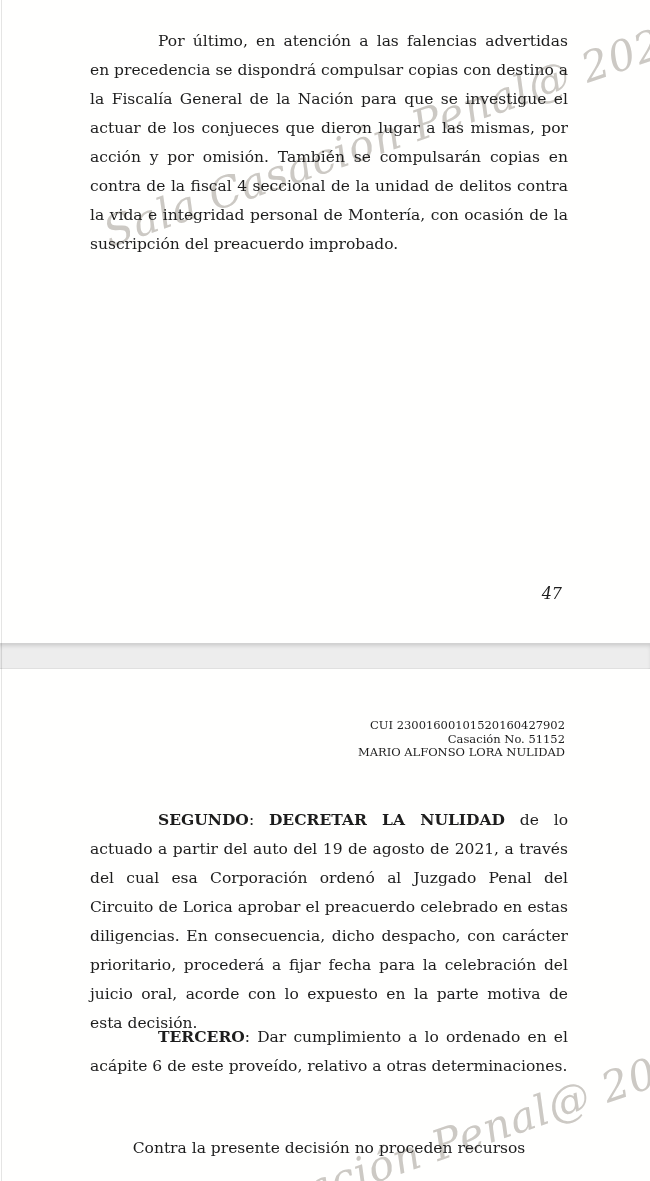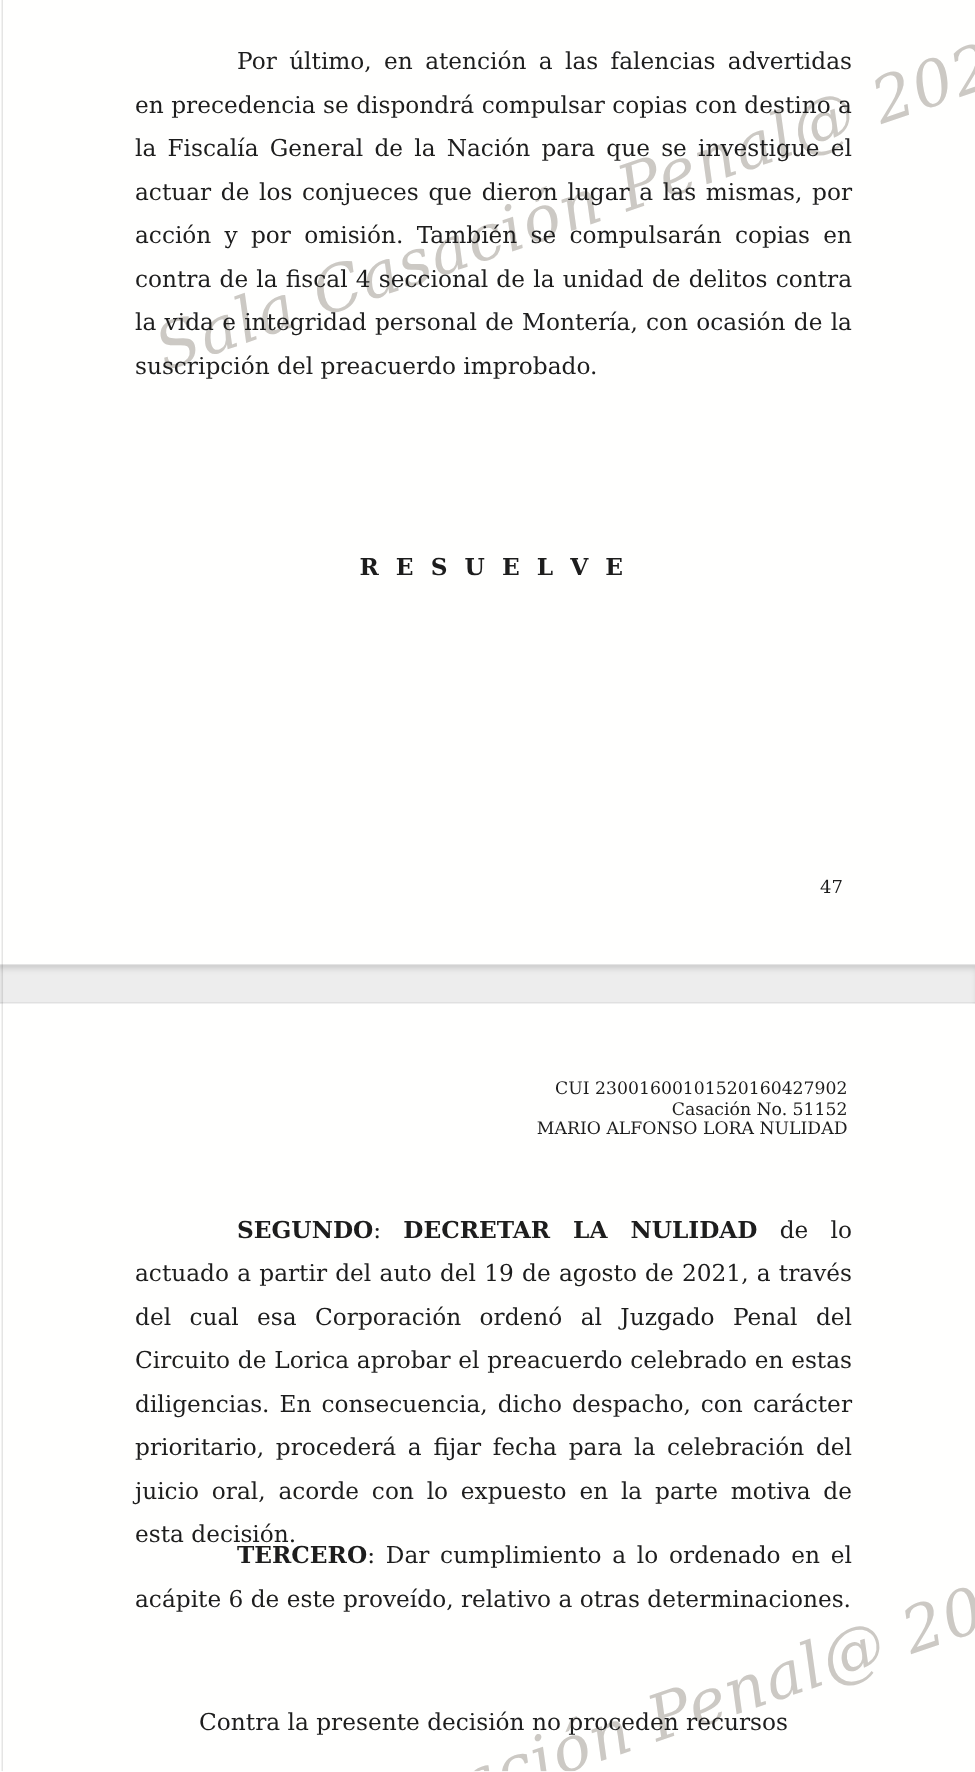--- a/index.html
+++ b/index.html
@@ -27,21 +27,21 @@
     position:absolute; left:90px; width:478px;
     font-size:15.5px; line-height:29px;
     text-align:justify; z-index:1;
   }
   .indent { text-indent:68px;margin-top:19px; }
   .bold { font-weight:bold; }
   .resuelve-heading {
     position:absolute; left:90px; width:478px; text-align:center;
     font-weight:bold; font-size:15.5px; letter-spacing:3px; z-index:1;
   }
-  .page-number { position:absolute; right:88px; top:584px; font-size:12px; z-index:1; }
+  .page-number { position:absolute; right:88px; top:584px; font-size:16px; z-index:1;font-style:italic; }
   .case-header {
     position:absolute; right:85px; top:50px; text-align:right;
     font-size:11.5px; line-height:13.5px; z-index:1;margin-left:43px;
   }
   .center-line {
     position:absolute; left:90px; width:478px; text-align:center;
     font-size:15.5px; line-height:29px; z-index:1;margin-top:44px;
   }
   .watermark {
     position:absolute; width:486px; line-height:44px;
@@ -57,21 +57,20 @@
 
 <div class="screen">
   <div class="edge-line"></div>
 
   <div class="page page-1">
     <div class="watermark wm-1">Sala Casación Penal@ 2025</div>
 
     <p class="body-p indent" style="top:8px">Por último, en atención a las falencias advertidas en precedencia se dispondrá compulsar copias con destino a la Fiscalía General de la Nación para que se investigue el actuar de los conjueces que dieron lugar a las mismas, por acción y por omisión. También se compulsarán copias en contra de la fiscal 4 seccional de la unidad de delitos contra la vida e integridad personal de Montería, con ocasión de la suscripción del preacuerdo improbado.</p>
 
 
-    <h2 class="resuelve-heading" style="top:368px">R E S U E L V E</h2>
 
 
     <div class="page-number">47</div>
   </div>
 
   <div class="page-gap"></div>
 
   <div class="page page-2">
     <div class="watermark wm-2">Sala Casación Penal@ 2025</div>
 

